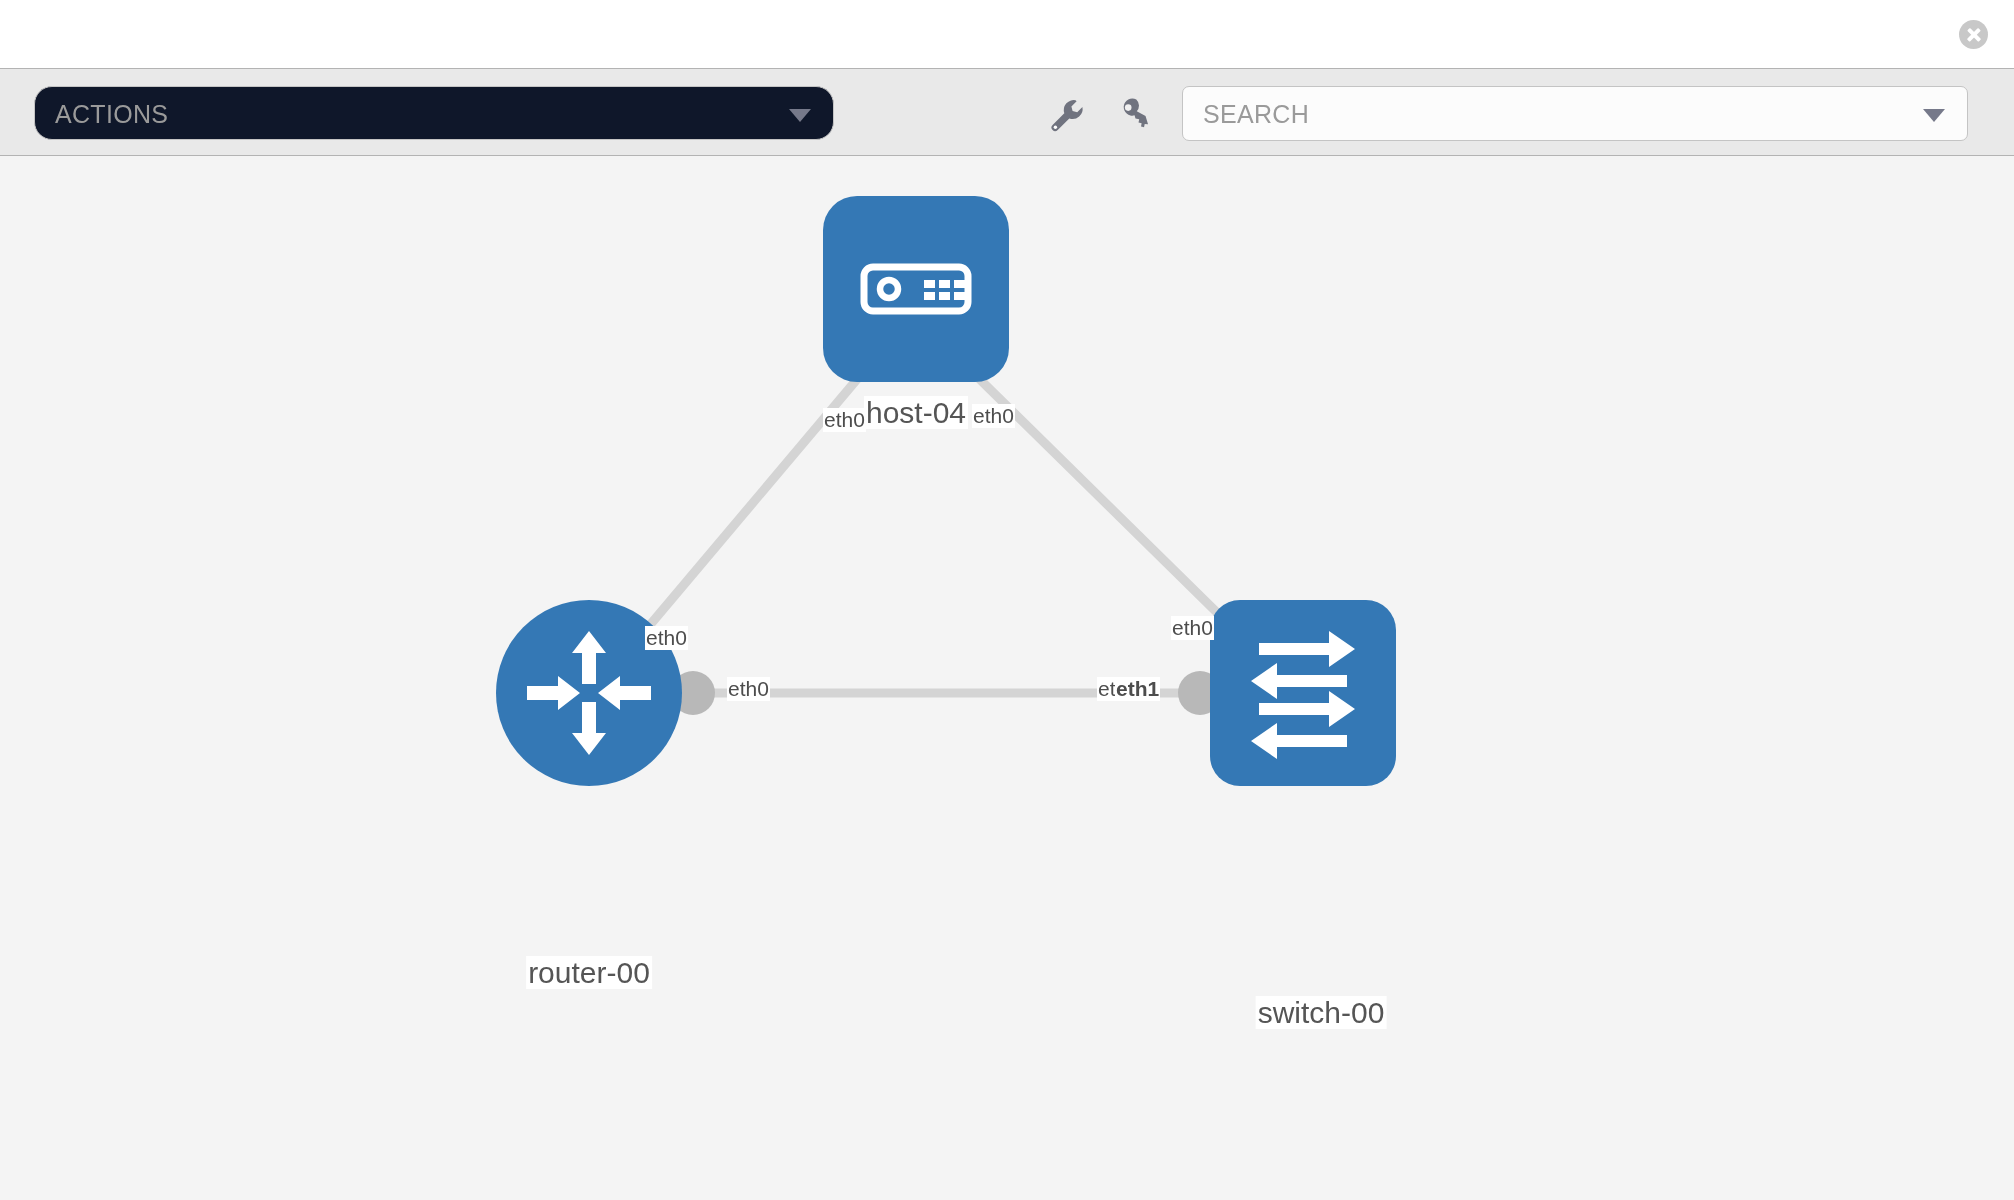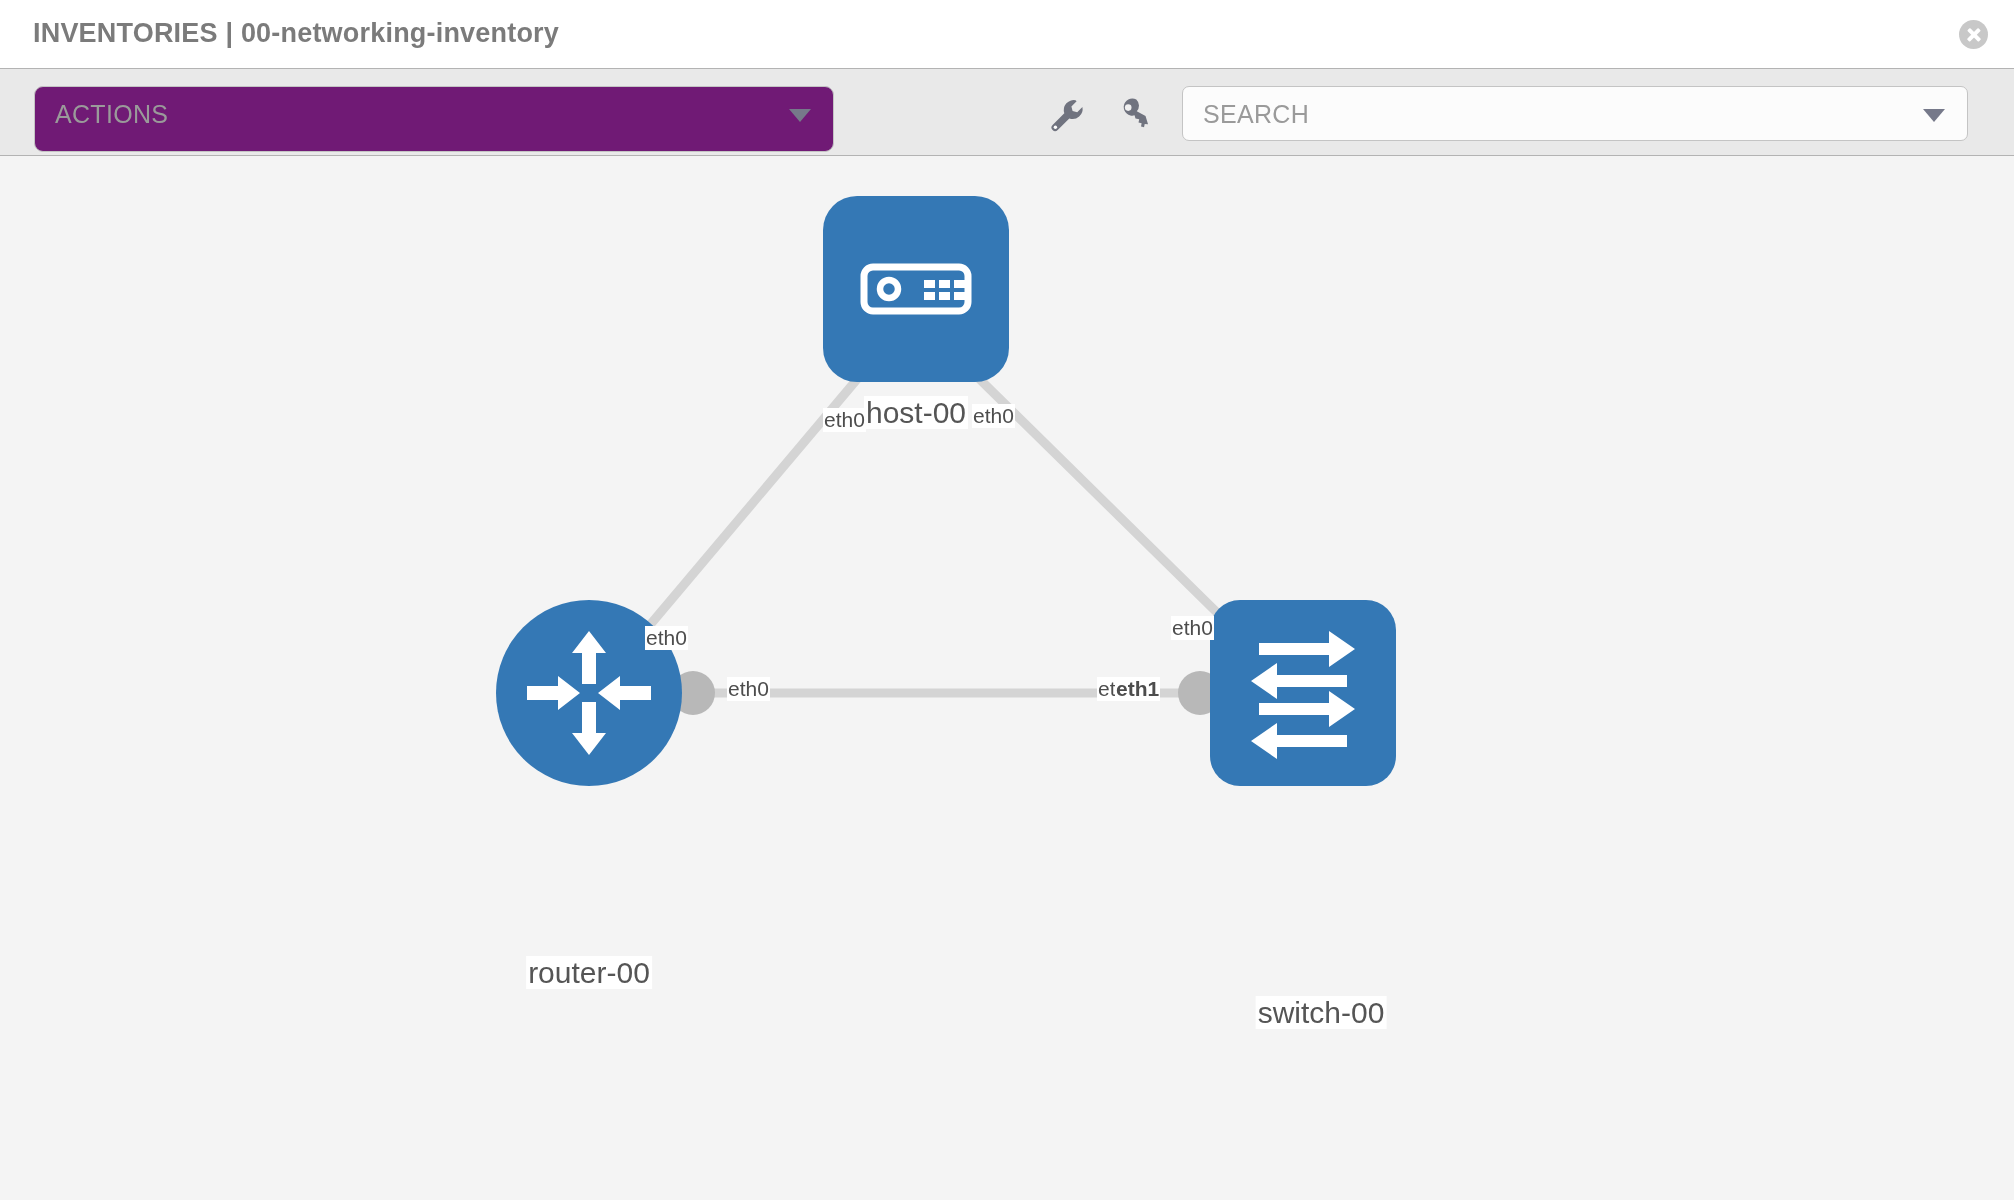--- a/index.html
+++ b/index.html
@@ -70,24 +70,24 @@
     border-top: 1.5px solid #b3b3b3;
     border-bottom: 1.5px solid #b3b3b3;
     box-sizing: border-box;
   }
 
   .actions-select {
     position: absolute;
     left: 34px;
     top: 17px;
     width: 800px;
-    height: 66px;
-    background: #701a75;
+    height: 54px;
+    background: #0f172a;
     border: 1.5px solid #c4c4c4;
-    border-radius: 9px;
+    border-radius: 18px;
     box-sizing: border-box;
     cursor: pointer;
   }
   .actions-select .label {
     position: absolute;
     left: 20px;
     top: 13px;
     font-size: 25px;
     color: #9a9a9a;
     letter-spacing: 0.3px;
@@ -248,21 +248,20 @@
     background: #3a7fbd;
     cursor: grab;
   }
 </style>
 </head>
 <body>
 
 <div id="app">
 
   <div class="header">
-    <div class="header-title">INVENTORIES | 00-networking-inventory</div>
 
     <div class="close-btn">
       <span class="x-bar a"></span>
       <span class="x-bar b"></span>
     </div>
   </div>
 
   <div class="toolbar">
 
     <div class="actions-select">
@@ -353,21 +352,21 @@
         <circle cx="589" cy="537" r="93" fill="#3478b5"></circle>
         <use href="#glyph-router" x="589" y="537"></use>
       </g>
 
       <g>
         <rect x="1210" y="444" width="186" height="186" rx="30" ry="30" fill="#3478b5"></rect>
         <use href="#glyph-switch" x="1303" y="531"></use>
       </g>
     </svg>
 
-    <div class="node-label" style="left:916px; top:240px;">host-00</div>
+    <div class="node-label" style="left:916px; top:240px;">host-04</div>
 
     <div class="node-label" style="left:589px; top:800px;">router-00</div>
 
     <div class="node-label" style="left:1321px; top:800px;margin-top:40px;">switch-00</div>
 
     <div class="edge-label" style="left:823px; top:252px;">eth0</div>
 
     <div class="edge-label" style="left:972px; top:248px;">eth0</div>
 
     <div class="edge-label" style="left:645px; top:470px;">eth0</div>

